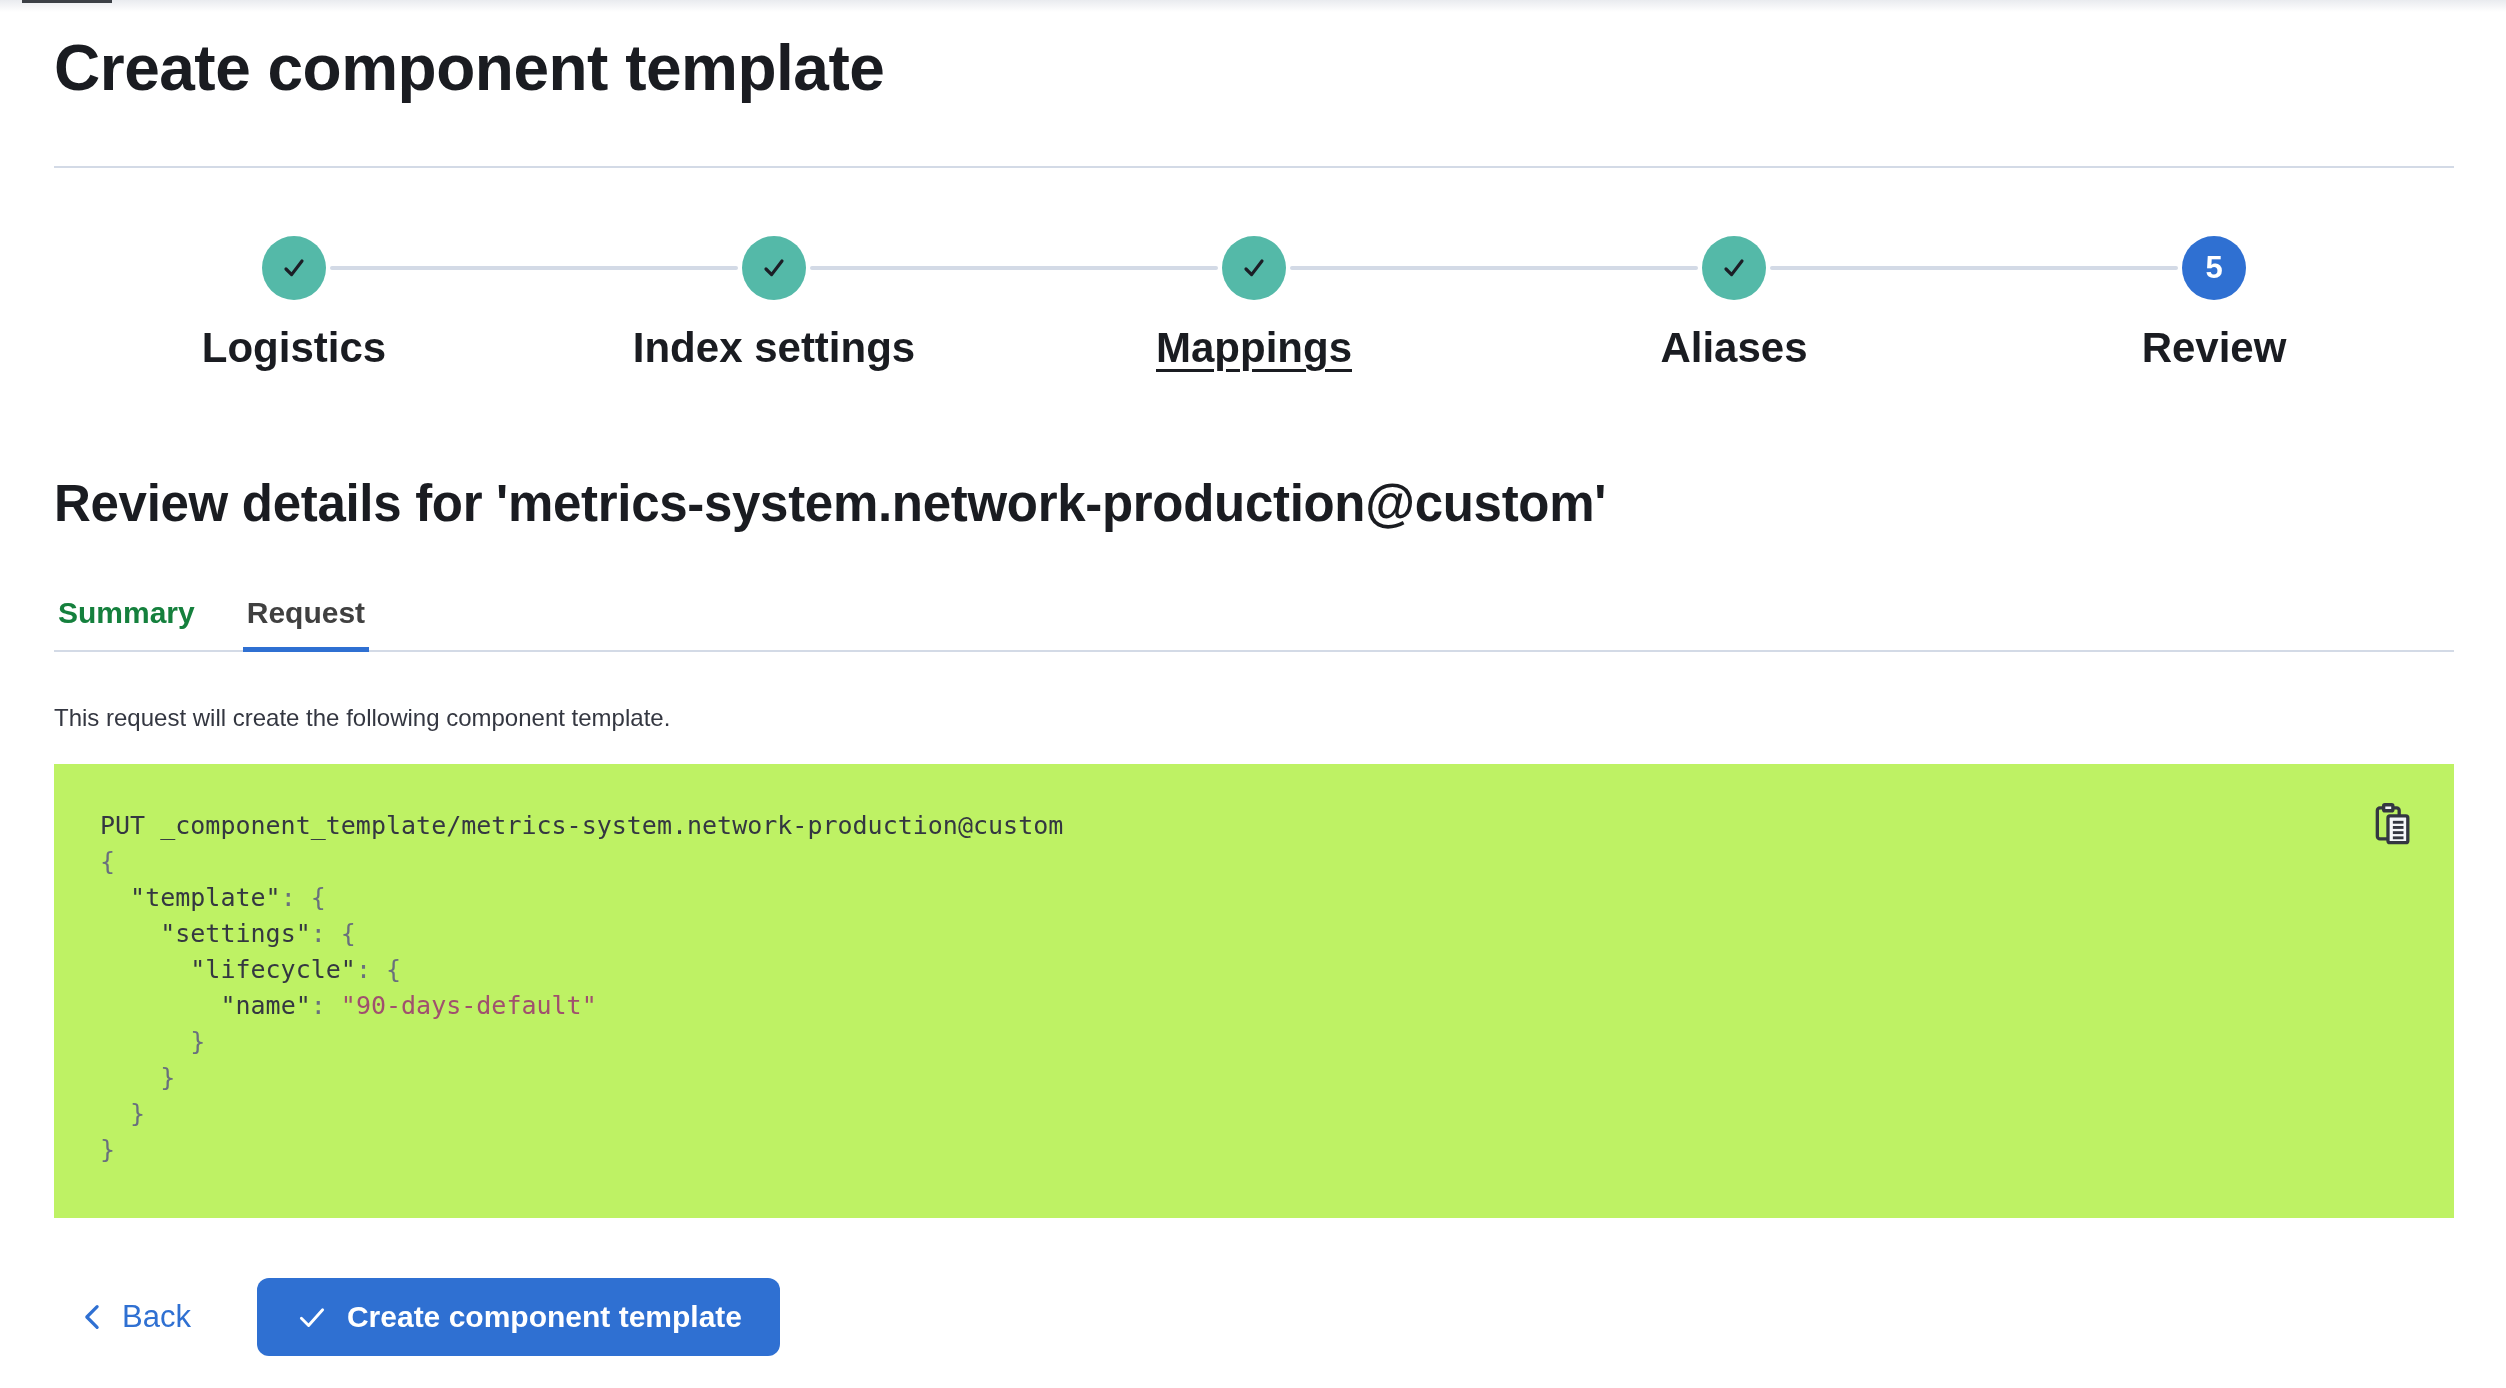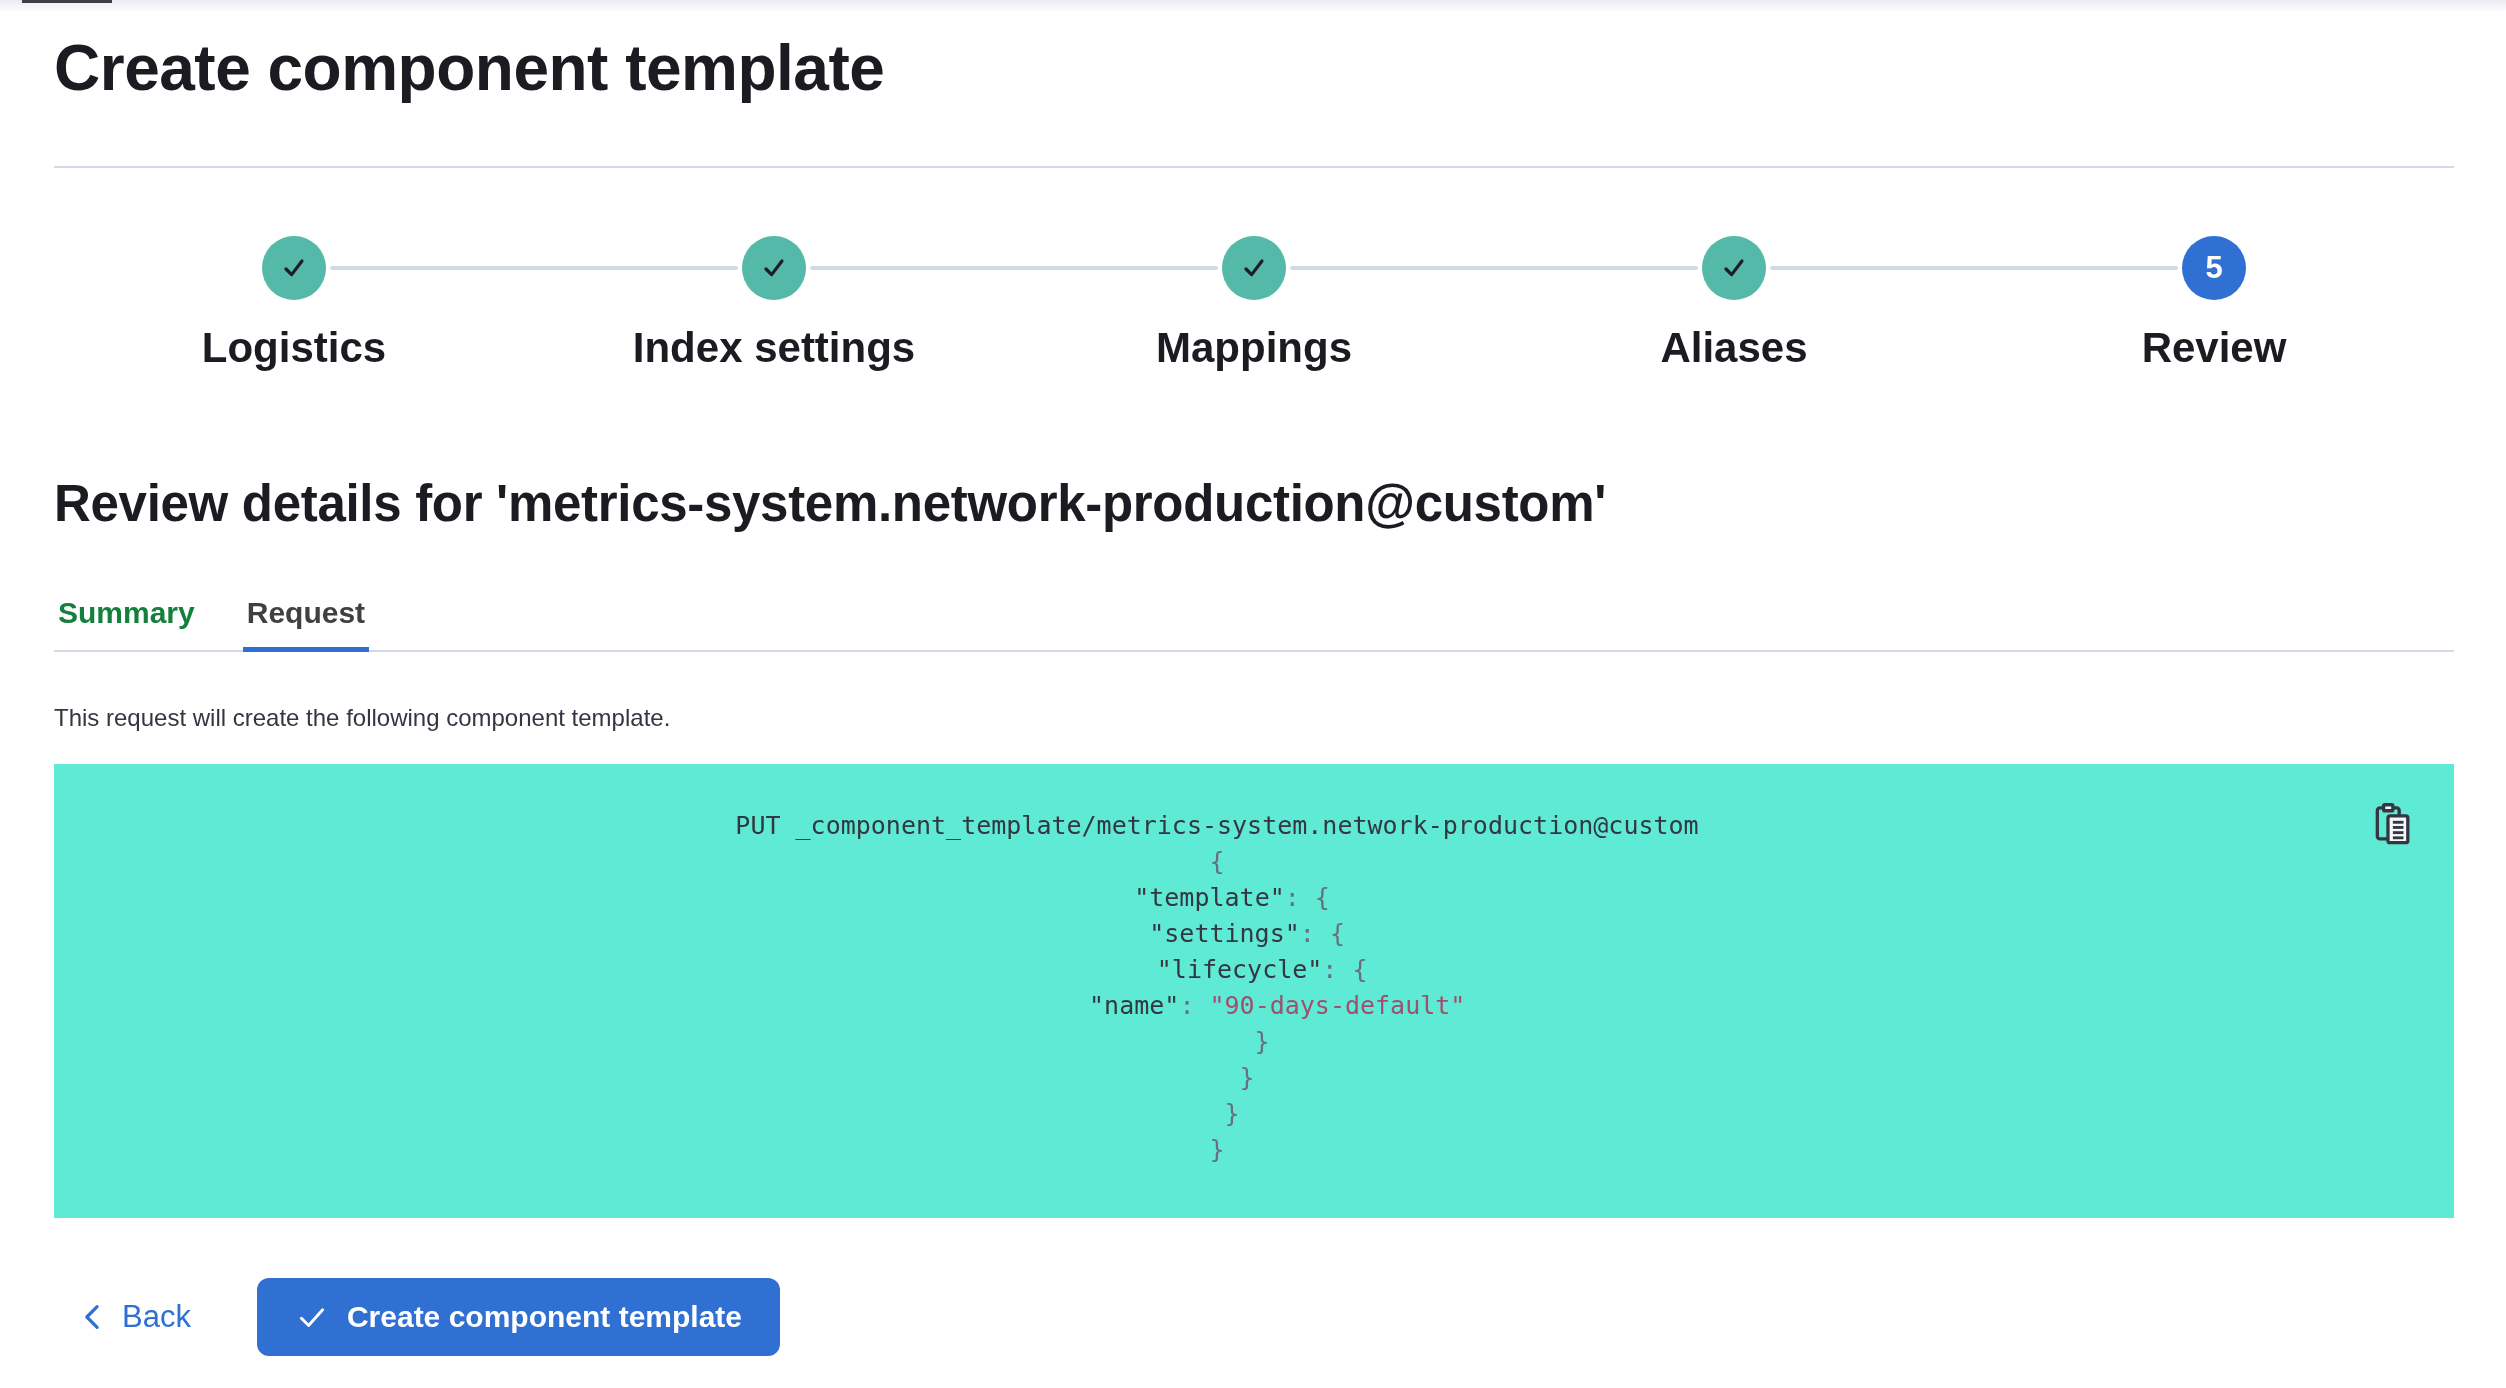--- a/index.html
+++ b/index.html
@@ -22,39 +22,39 @@
   .step { flex: 1; display: flex; flex-direction: column; align-items: center; position: relative;
     background: none; border: none; cursor: pointer; font-family: inherit; }
   .step:not(:first-child)::before { content: ""; position: absolute; top: 30px;
     left: calc(-50% + 36px); right: calc(50% + 36px); height: 4px; background: #d3dae6; border-radius: 2px; }
   .step-circle { width: 64px; height: 64px; border-radius: 50%; display: flex;
     align-items: center; justify-content: center; position: relative; z-index: 1; }
   .step-circle.complete { background: #54b9a8; }
   .step-circle.current { background: #2f70d2; }
   .step-number { color: #ffffff; font-size: 31px; font-weight: 700; }
   .step-label { margin-top: 28px; font-size: 42px; font-weight: 700; color: #1a1c21; line-height: 40px; }
-  .step-label.underlined { text-underline-offset: 7px; text-decoration-thickness: 3px; }
+  .step-label.underlined { text-decoration: underline; text-underline-offset: 7px; text-decoration-thickness: 3px; }
 
   
   .review-heading { margin-top: 105px; font-size: 51px; line-height: 62px; font-weight: 700;
     color: #1a1c21; letter-spacing: -0.3px; }
 
   
   .tabs { margin-top: 55px; display: flex; gap: 44px; border-bottom: 2px solid #d3dae6; }
   .tab { background: none; border: none; cursor: pointer; font-family: inherit;
     font-size: 30px; font-weight: 700; color: #15803d; padding: 6px 4px 20px 4px; position: relative; }
   .tab.active { color: #404040; }
   .tab.active::after { content: ""; position: absolute; left: 0; right: 0; bottom: -2px;
     height: 5px; background: #2f70d2; }
 
   .description { margin-top: 46px; font-size: 24px; line-height: 40px; color: #343741; }
 
   
-  .code-block { margin-top: 26px; background: #5eead4; position: relative;
-    padding: 44px 120px 50px 46px; text-align: center; }
+  .code-block { margin-top: 26px; background: #bef264; position: relative;
+    padding: 44px 120px 50px 46px; }
   .code { font-family: "DejaVu Sans Mono", "Liberation Mono", monospace; font-size: 25px;
     line-height: 36px; color: #343741; white-space: pre; display: block; }
   .code .seg-plain  { color: #343741; }
   .code .seg-key    { color: #343741; }
   .code .seg-punct  { color: #69707d; }
   .code .seg-string { color: #a0506e; }
   .copy-btn { position: absolute; top: 34px; right: 36px; width: 52px; height: 52px;
     background: none; border: none; cursor: pointer; display: flex; align-items: center; justify-content: center; }
 
   

